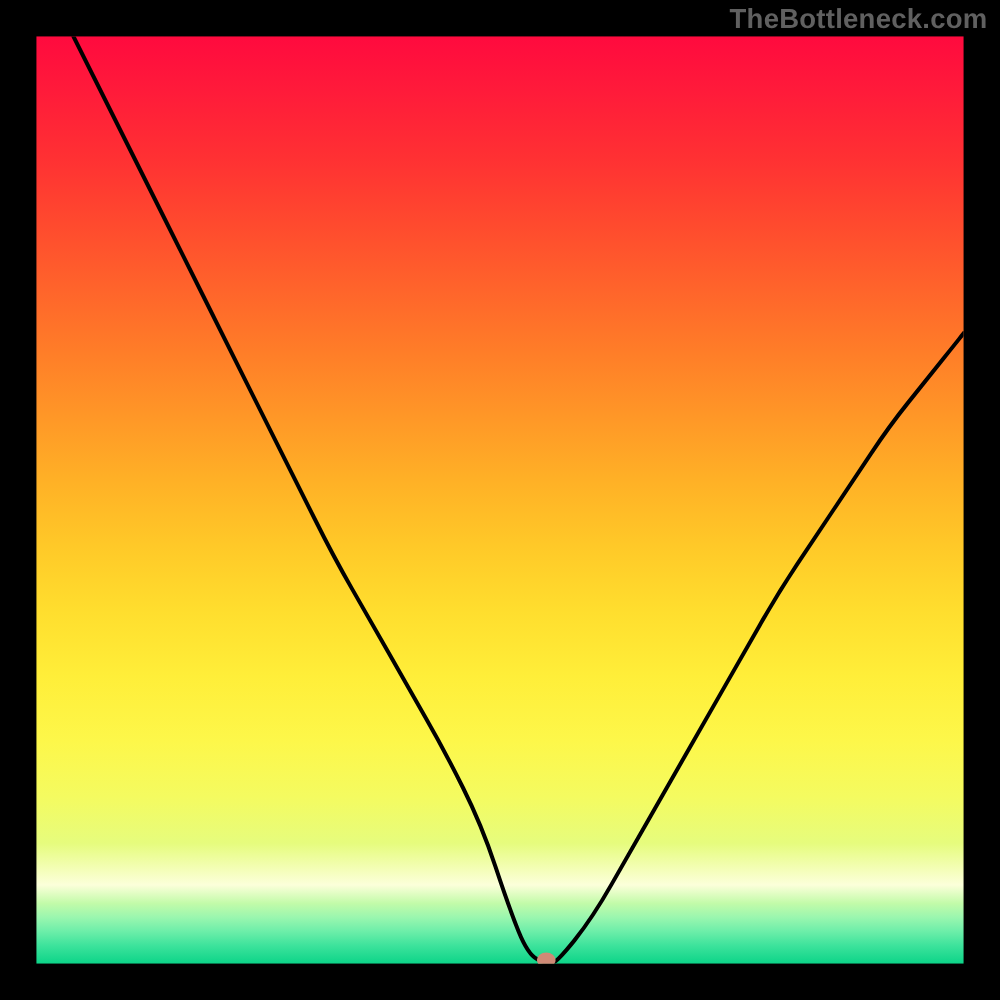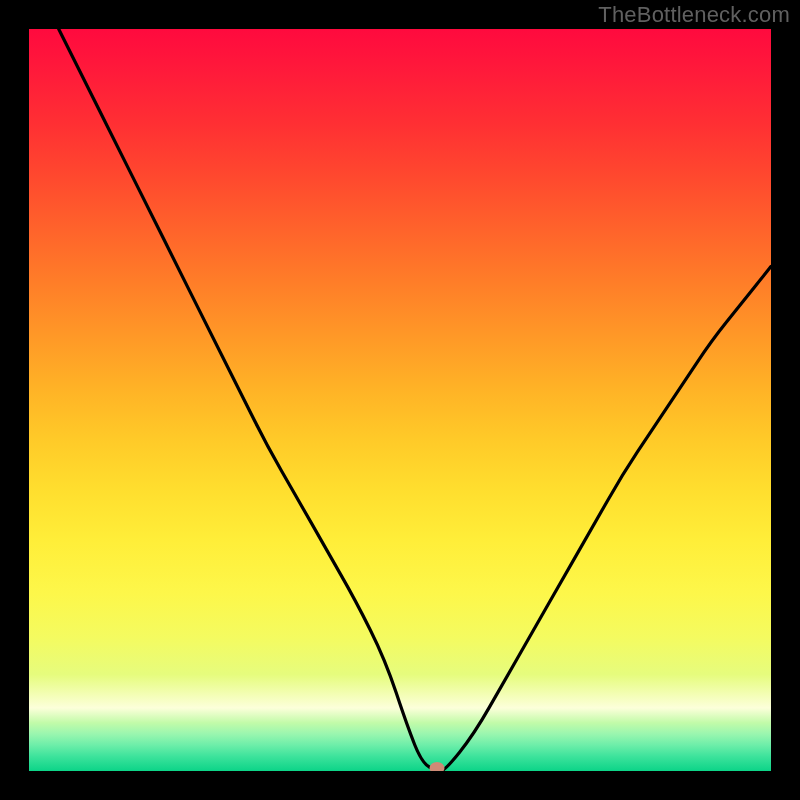--- a/index.html
+++ b/index.html
@@ -16,21 +16,21 @@
     width: 800px;
     height: 800px;
     background: #000;
   }
   .watermark {
     position: absolute;
     top: 2px;
     right: 10px;
     color: #606060;
     font-size: 22px;
-    font-weight: 400;
+    font-weight: 700;
     letter-spacing: 0.2px;
     z-index: 10;
     user-select: none;
   }
   .plot-area {
     position: absolute;
     left: 29px;
     top: 29px;
     width: 742px;
     height: 742px;

